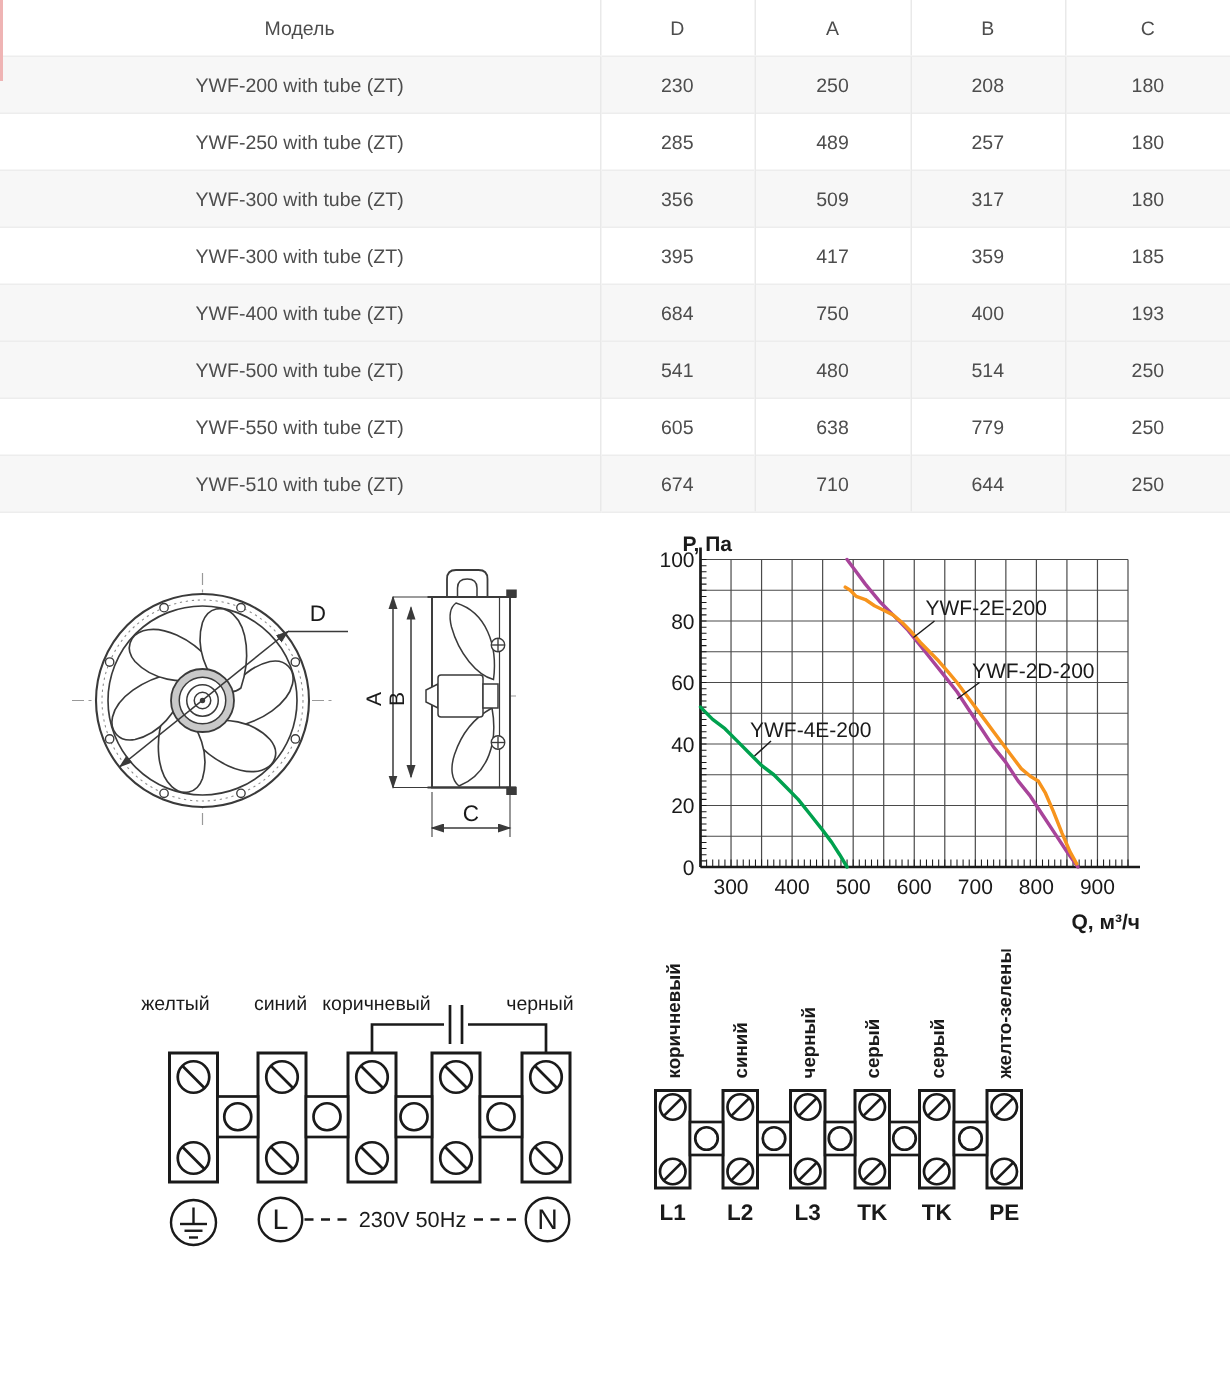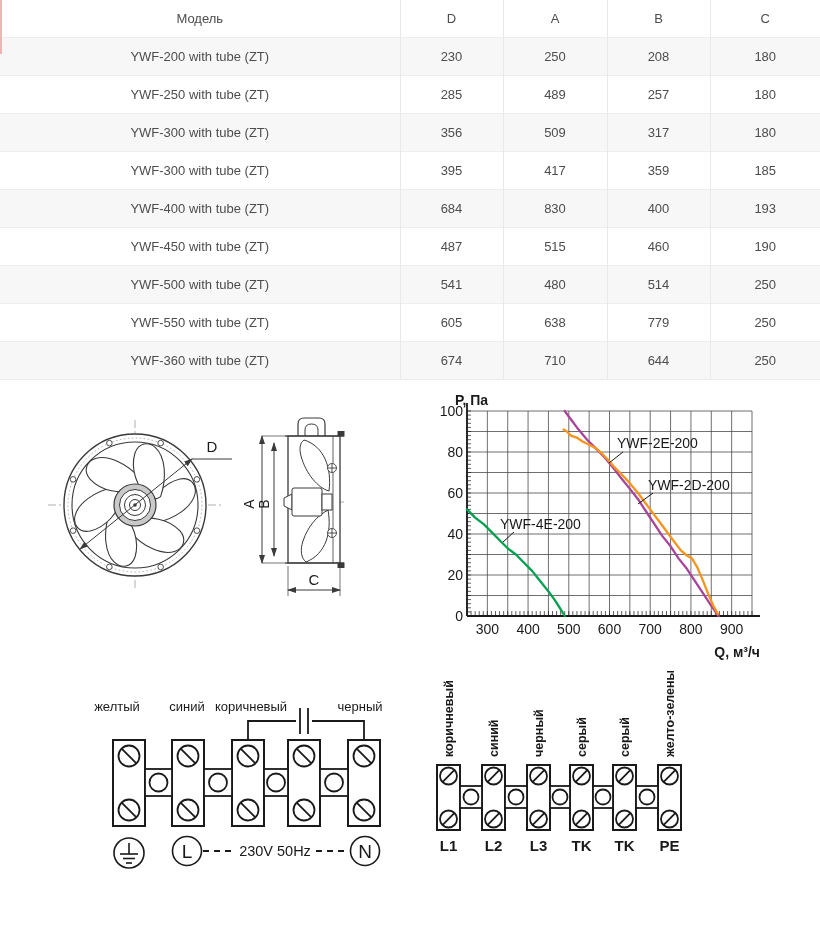--- a/index.html
+++ b/index.html
@@ -66,47 +66,40 @@
         <tr>
           <td>YWF-300 with tube (ZT)</td>
           <td>395</td>
           <td>417</td>
           <td>359</td>
           <td>185</td>
         </tr>
         <tr class="striped">
           <td>YWF-400 with tube (ZT)</td>
           <td>684</td>
-          <td>830</td>
+          <td>750</td>
           <td>400</td>
           <td>193</td>
-        </tr>
-        <tr>
-          <td>YWF-450 with tube (ZT)</td>
-          <td>487</td>
-          <td>515</td>
-          <td>460</td>
-          <td>190</td>
         </tr>
         <tr class="striped">
           <td>YWF-500 with tube (ZT)</td>
           <td>541</td>
           <td>480</td>
           <td>514</td>
           <td>250</td>
         </tr>
         <tr>
           <td>YWF-550 with tube (ZT)</td>
           <td>605</td>
           <td>638</td>
           <td>779</td>
           <td>250</td>
         </tr>
         <tr class="striped">
-          <td>YWF-360 with tube (ZT)</td>
+          <td>YWF-510 with tube (ZT)</td>
           <td>674</td>
           <td>710</td>
           <td>644</td>
           <td>250</td>
         </tr>
       </tbody>
   </table>
 
   <div class="figures">
 

